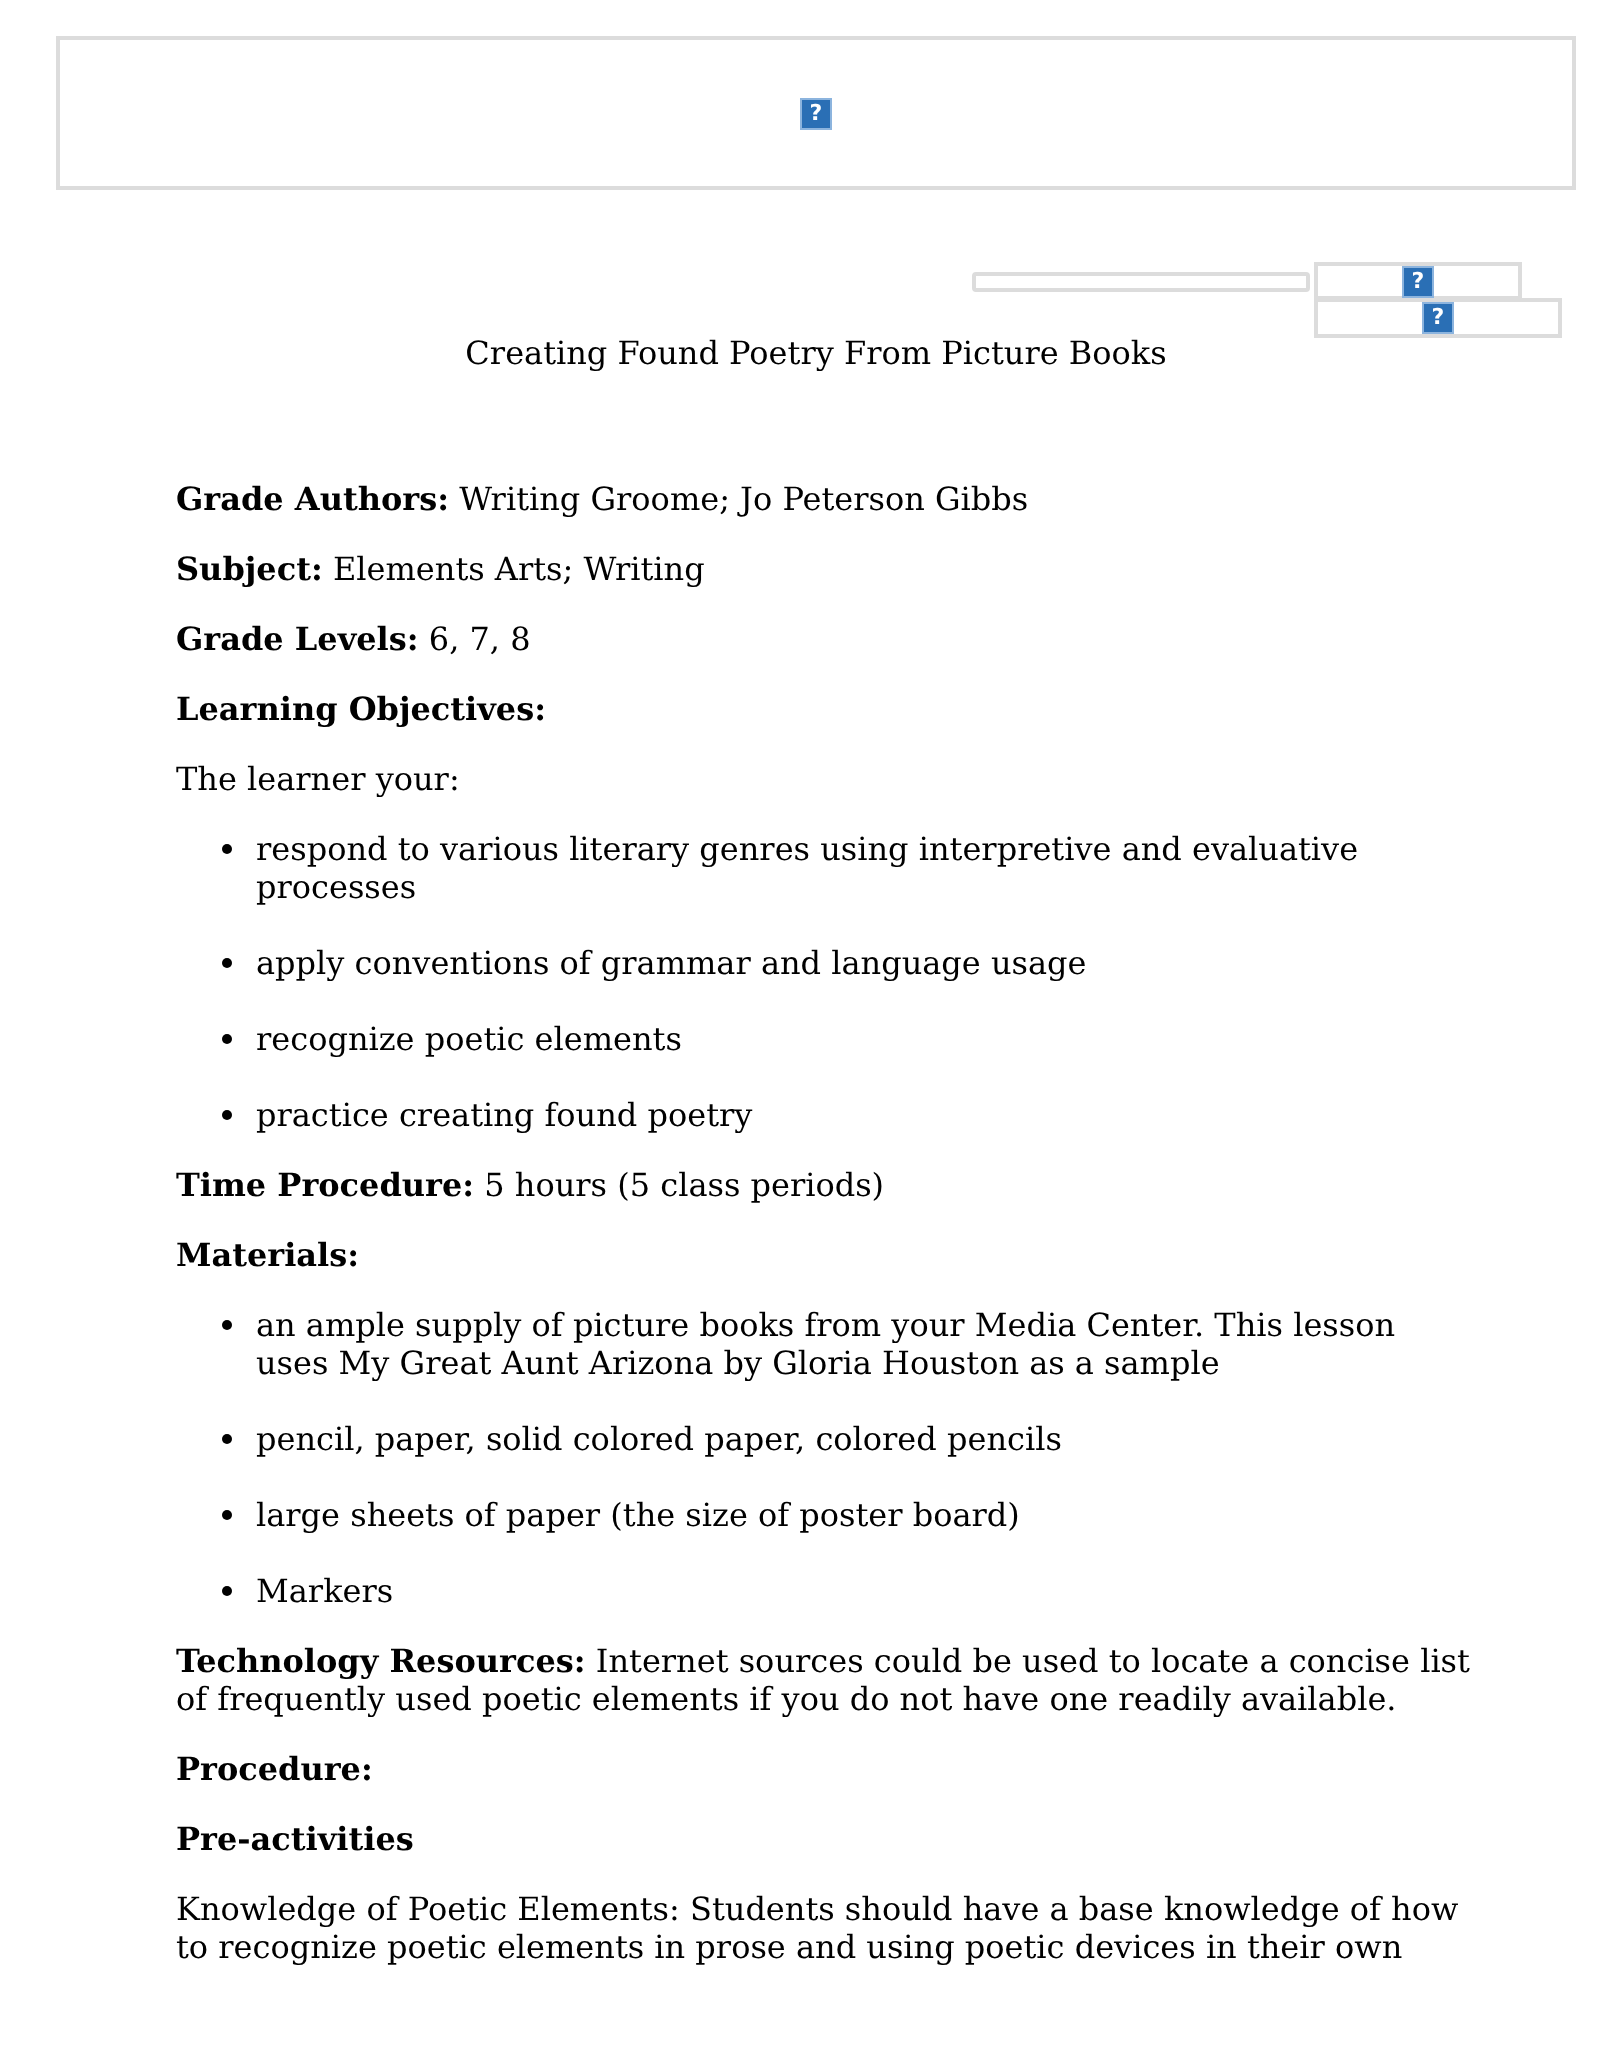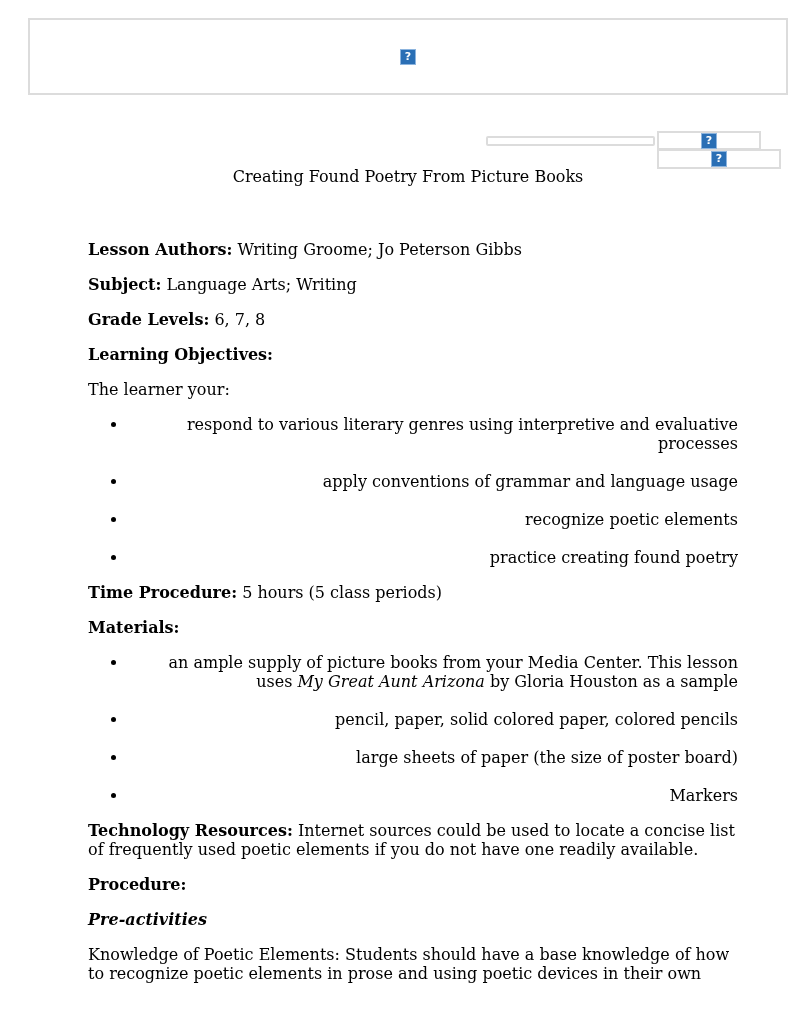--- a/index.html
+++ b/index.html
@@ -59,50 +59,49 @@
       top: 240px;
       width: 650px;
       line-height: 19px;
     }
     .content p {
       margin: 0 0 16px 0;
     }
     .content ul {
       margin: 0 0 16px 0;
       padding-left: 40px;
-      text-align: right;
     }
     .content ul li {
       margin-bottom: 19px;
     }
     .content ul li:last-child {
       margin-bottom: 0;
     }
     b { font-weight: bold; }
-    .it { font-style: italic; }
+    .it { }
   </style>
 </head>
 <body>
 
 <div class="broken-img" id="banner">
   <span class="qicon">?</span>
 </div>
 <div class="broken-img" id="bar"></div>
 <div class="broken-img" id="img-a">
   <span class="qicon">?</span>
 </div>
 <div class="broken-img" id="img-b">
   <span class="qicon">?</span>
 </div>
 
 <div class="title">Creating Found Poetry From Picture Books</div>
 
 <div class="content">
-  <p><b>Lesson Authors:</b><span> Writing Groome; Jo Peterson Gibbs</span></p>
-  <p><b>Subject:</b><span> Language Arts; Writing</span></p>
+  <p><b>Grade Authors:</b><span> Writing Groome; Jo Peterson Gibbs</span></p>
+  <p><b>Subject:</b><span> Elements Arts; Writing</span></p>
   <p><b>Grade Levels:</b><span> 6, 7, 8</span></p>
   <p><b>Learning Objectives:</b></p>
   <p>The learner your:</p>
   <ul>
     <li>respond to various literary genres using interpretive and evaluative processes</li>
     <li>apply conventions of grammar and language usage</li>
     <li>recognize poetic elements</li>
     <li>practice creating found poetry</li>
   </ul>
   <p><b>Time Procedure:</b><span> 5 hours (5 class periods)</span></p>

